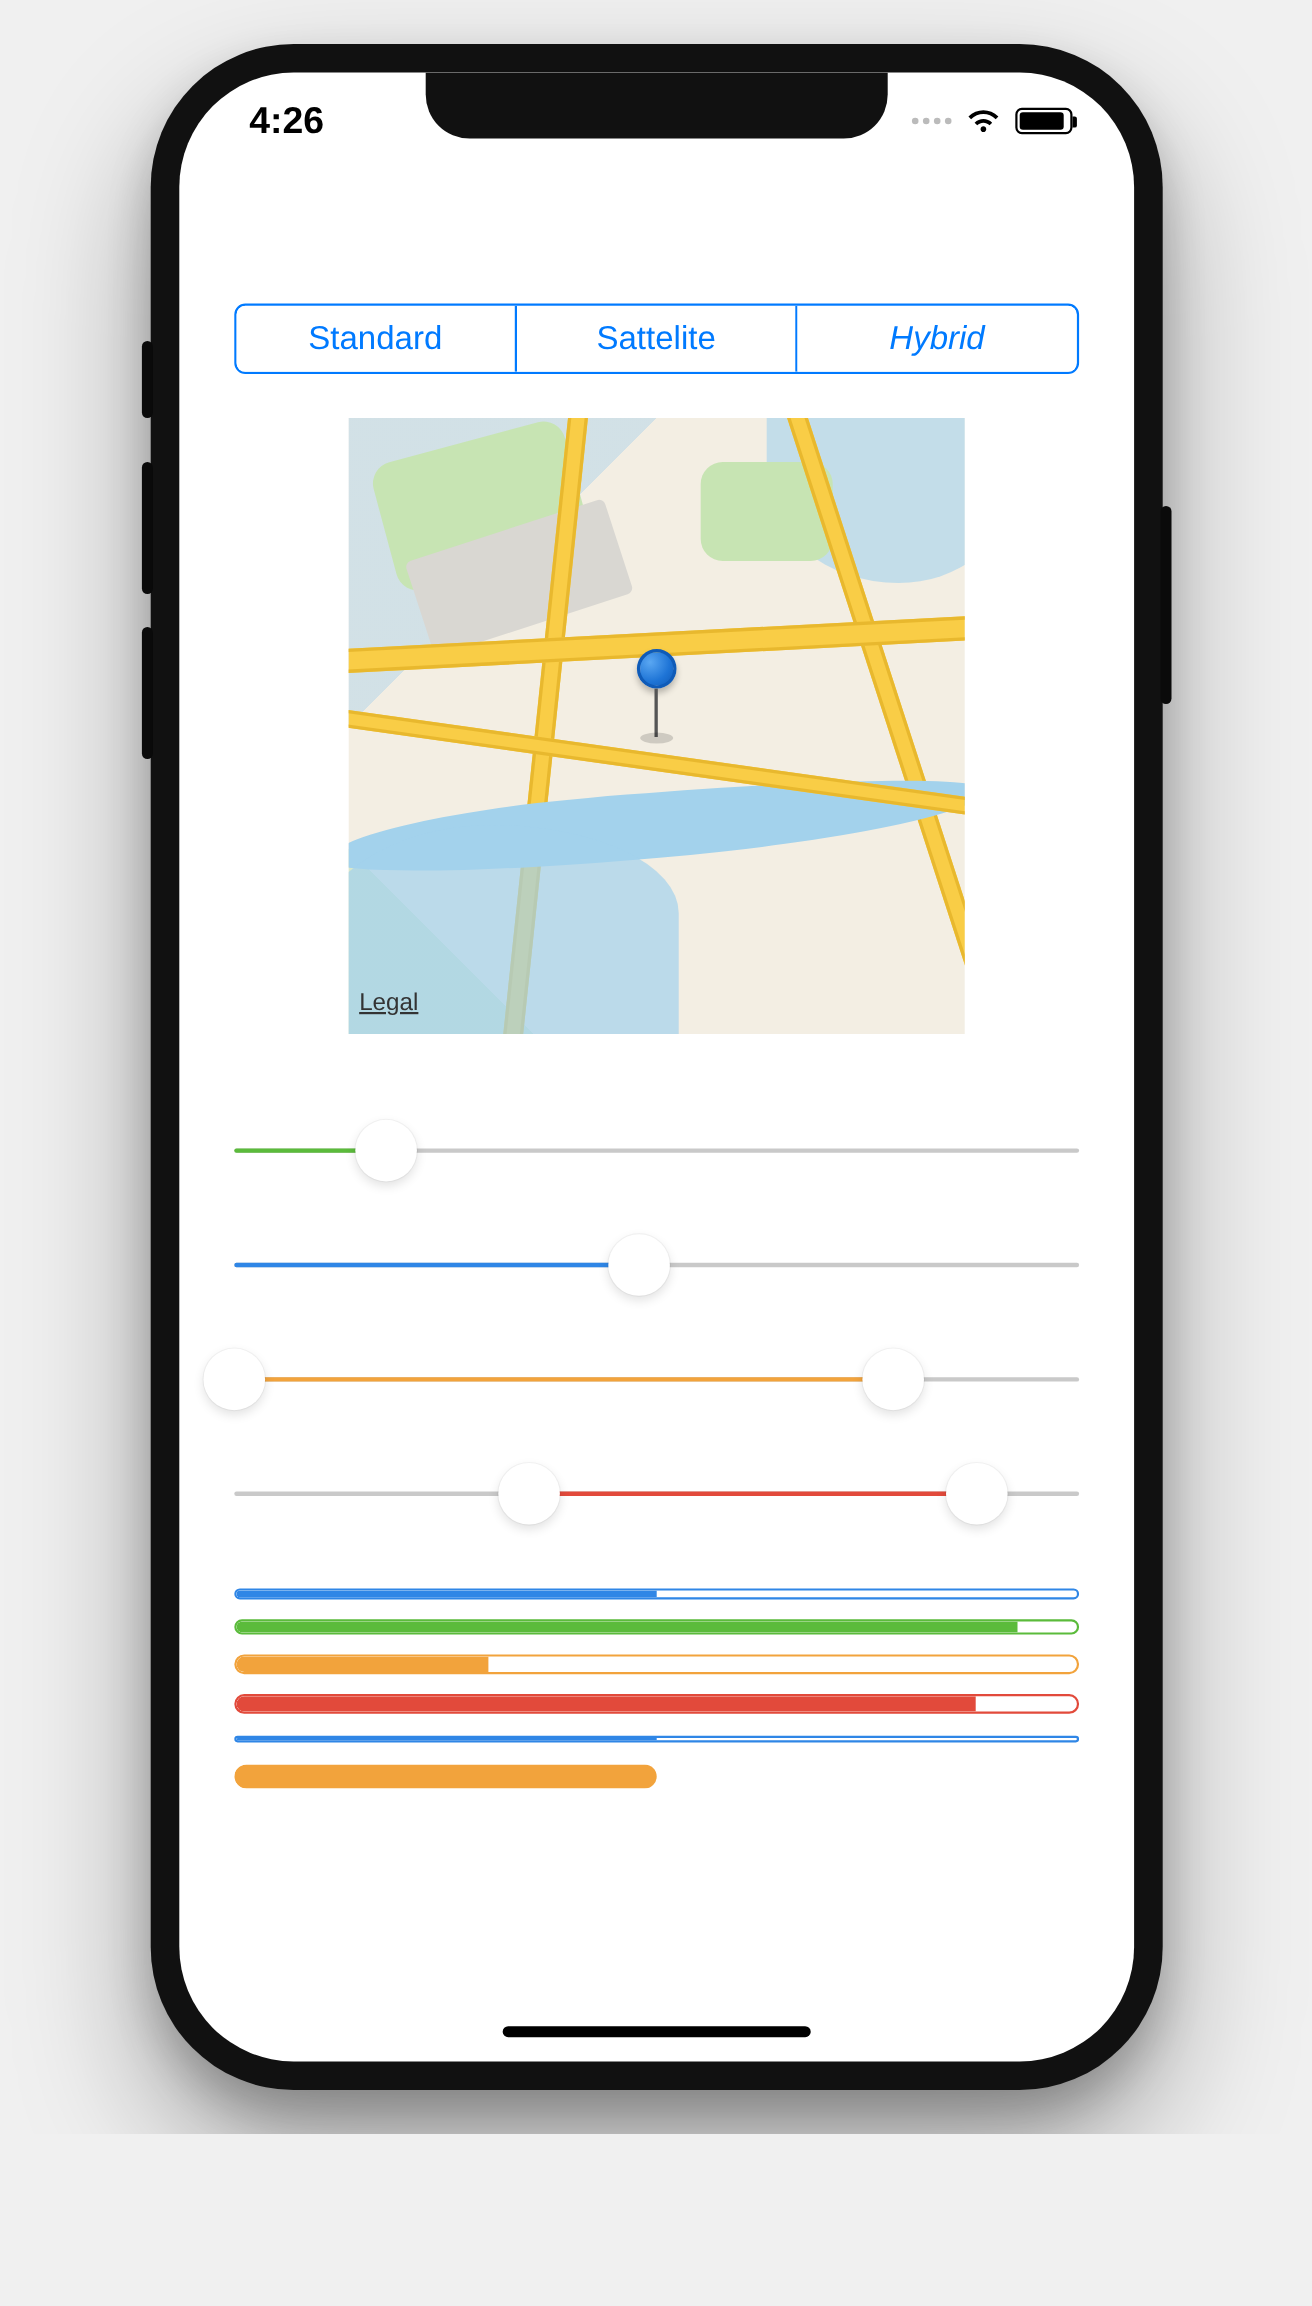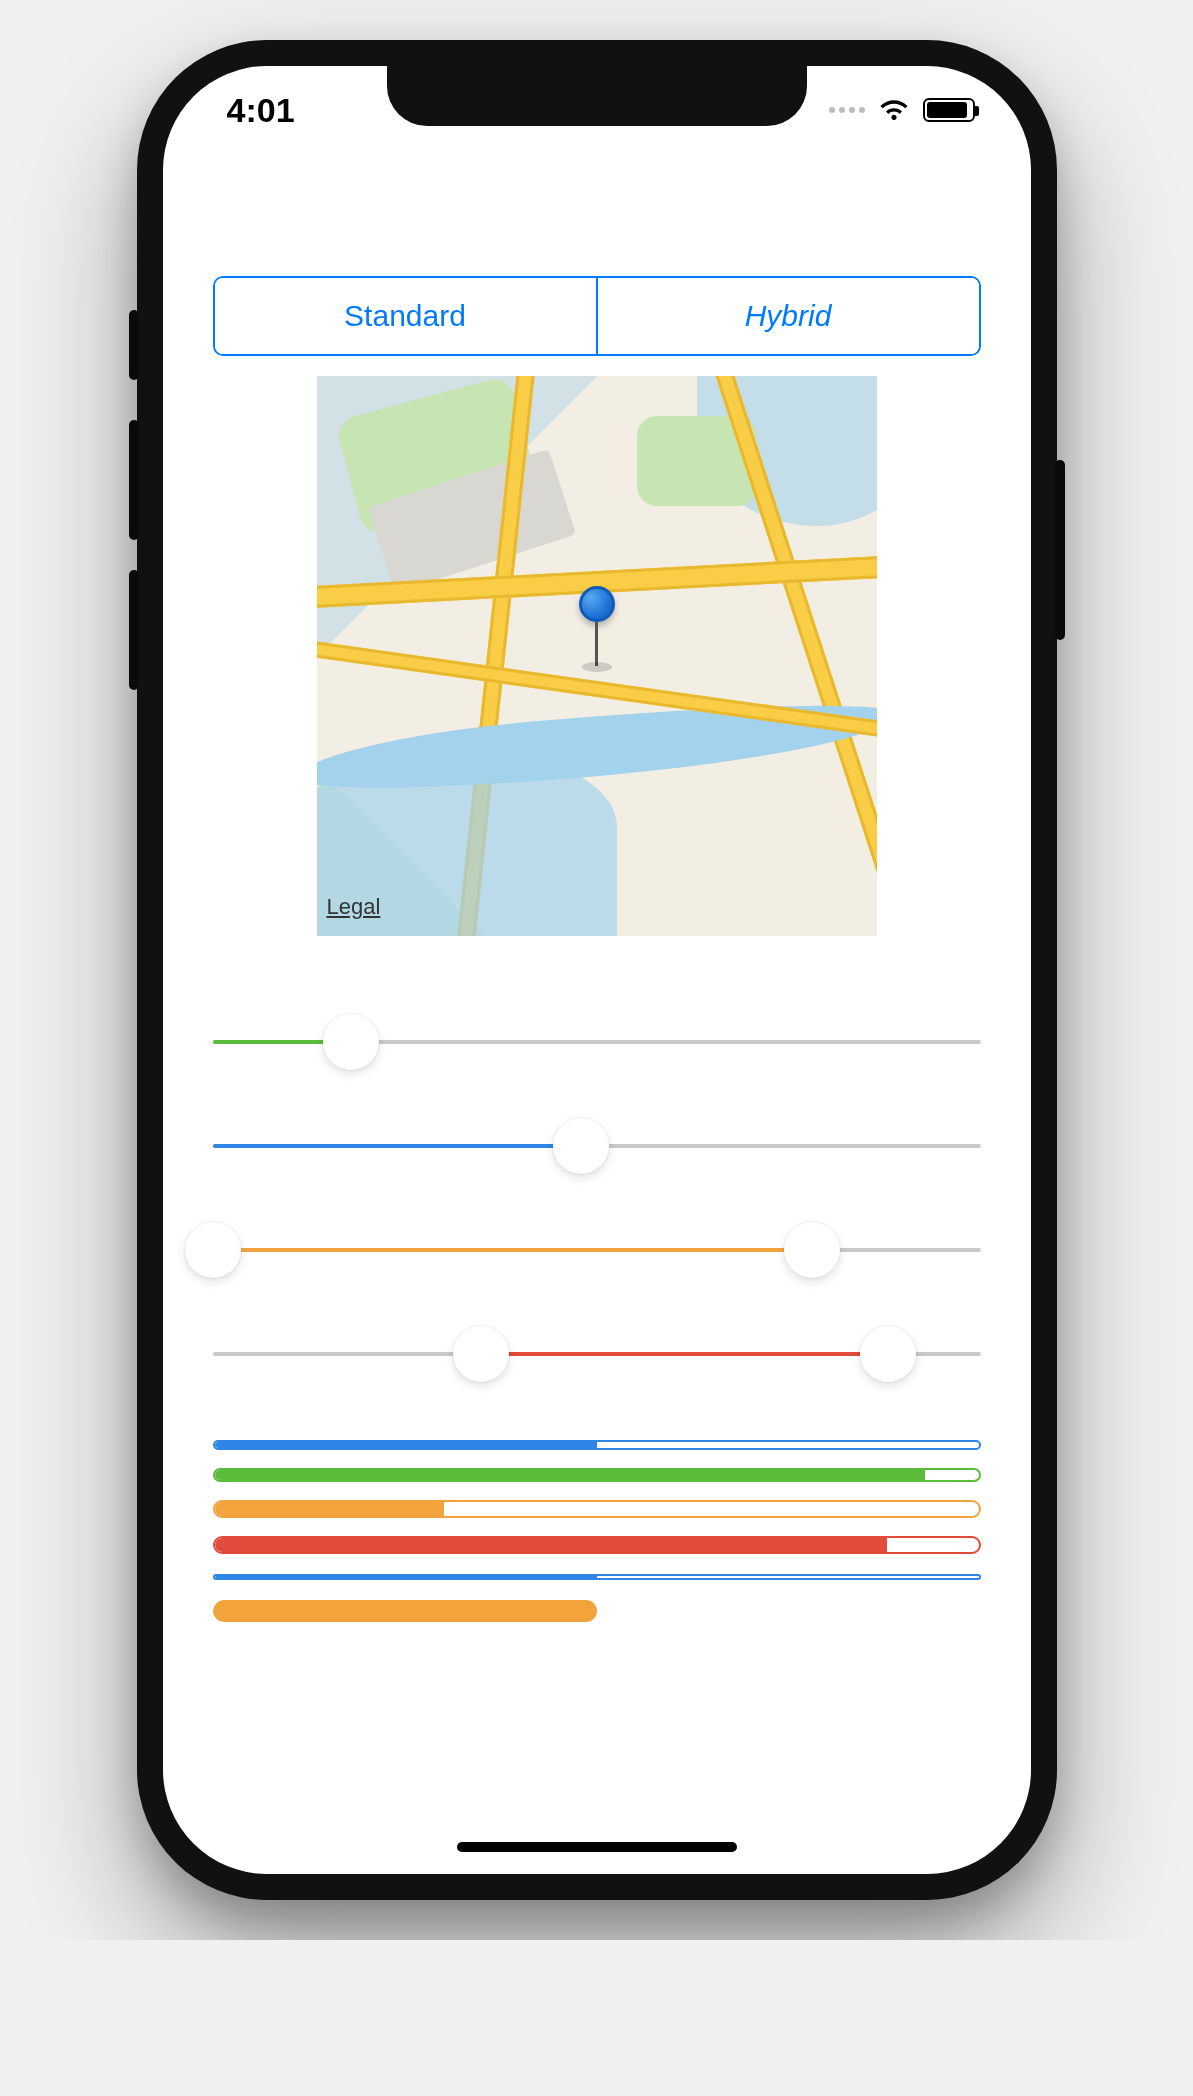--- a/index.html
+++ b/index.html
@@ -87,22 +87,22 @@
     position: absolute;
     top: 210px; left: 0; right: 0; bottom: 0;
     padding: 0 50px;
   }
 
   .segmented {
     display: flex;
     border: 2px solid #007aff;
     border-radius: 10px;
     overflow: hidden;
-    height: 80px;
-    margin: 0 auto 20px;
+    height: 64px;
+    margin: 0 auto 40px;
   }
   .segmented .seg {
     flex: 1;
     display: flex; align-items: center; justify-content: center;
     color: #007aff;
     font-size: 30px;
     border-right: 2px solid #007aff;
     cursor: pointer;
     background: #fff;
   }
@@ -201,21 +201,21 @@
 <div class="device">
   <div class="side-btn left1"></div>
   <div class="side-btn left2"></div>
   <div class="side-btn left3"></div>
   <div class="side-btn right1"></div>
 
   <div class="screen">
     <div class="notch"></div>
 
     <div class="status-bar">
-      <div class="status-time">4:01</div>
+      <div class="status-time">4:26</div>
       <div class="status-right">
         <div class="dots">
           <span></span>
             <span></span>
             <span></span>
             <span></span>
         </div>
         <div class="wifi-icon">
           <svg width="34" height="24" viewBox="0 0 34 24">
             <path d="M17 22c1.4 0 2.6-1.2 2.6-2.6S18.4 16.8 17 16.8s-2.6 1.2-2.6 2.6S15.6 22 17 22zM9 13.5c4.4-4.4 11.6-4.4 16 0l-2.4 2.4c-3.1-3.1-8.1-3.1-11.2 0L9 13.5zM3.4 7.9C11 .3 23 .3 30.6 7.9l-2.4 2.4C22 4.1 12 4.1 5.8 10.3L3.4 7.9z" fill="#000"></path>
@@ -225,20 +225,21 @@
           <div class="battery-fill"></div>
         </div>
       </div>
     </div>
 
 
     <div class="content">
 
       <div class="segmented">
         <div class="seg">Standard</div>
+        <div class="seg">Sattelite</div>
         <div class="seg">Hybrid</div>
       </div>
 
       <div class="map">
         <div class="water w3"></div>
         <div class="green g1"></div>
         <div class="green g2"></div>
         <div class="grey gr1"></div>
         <div class="road-v rv1"></div>
         <div class="road-v rv2"></div>

